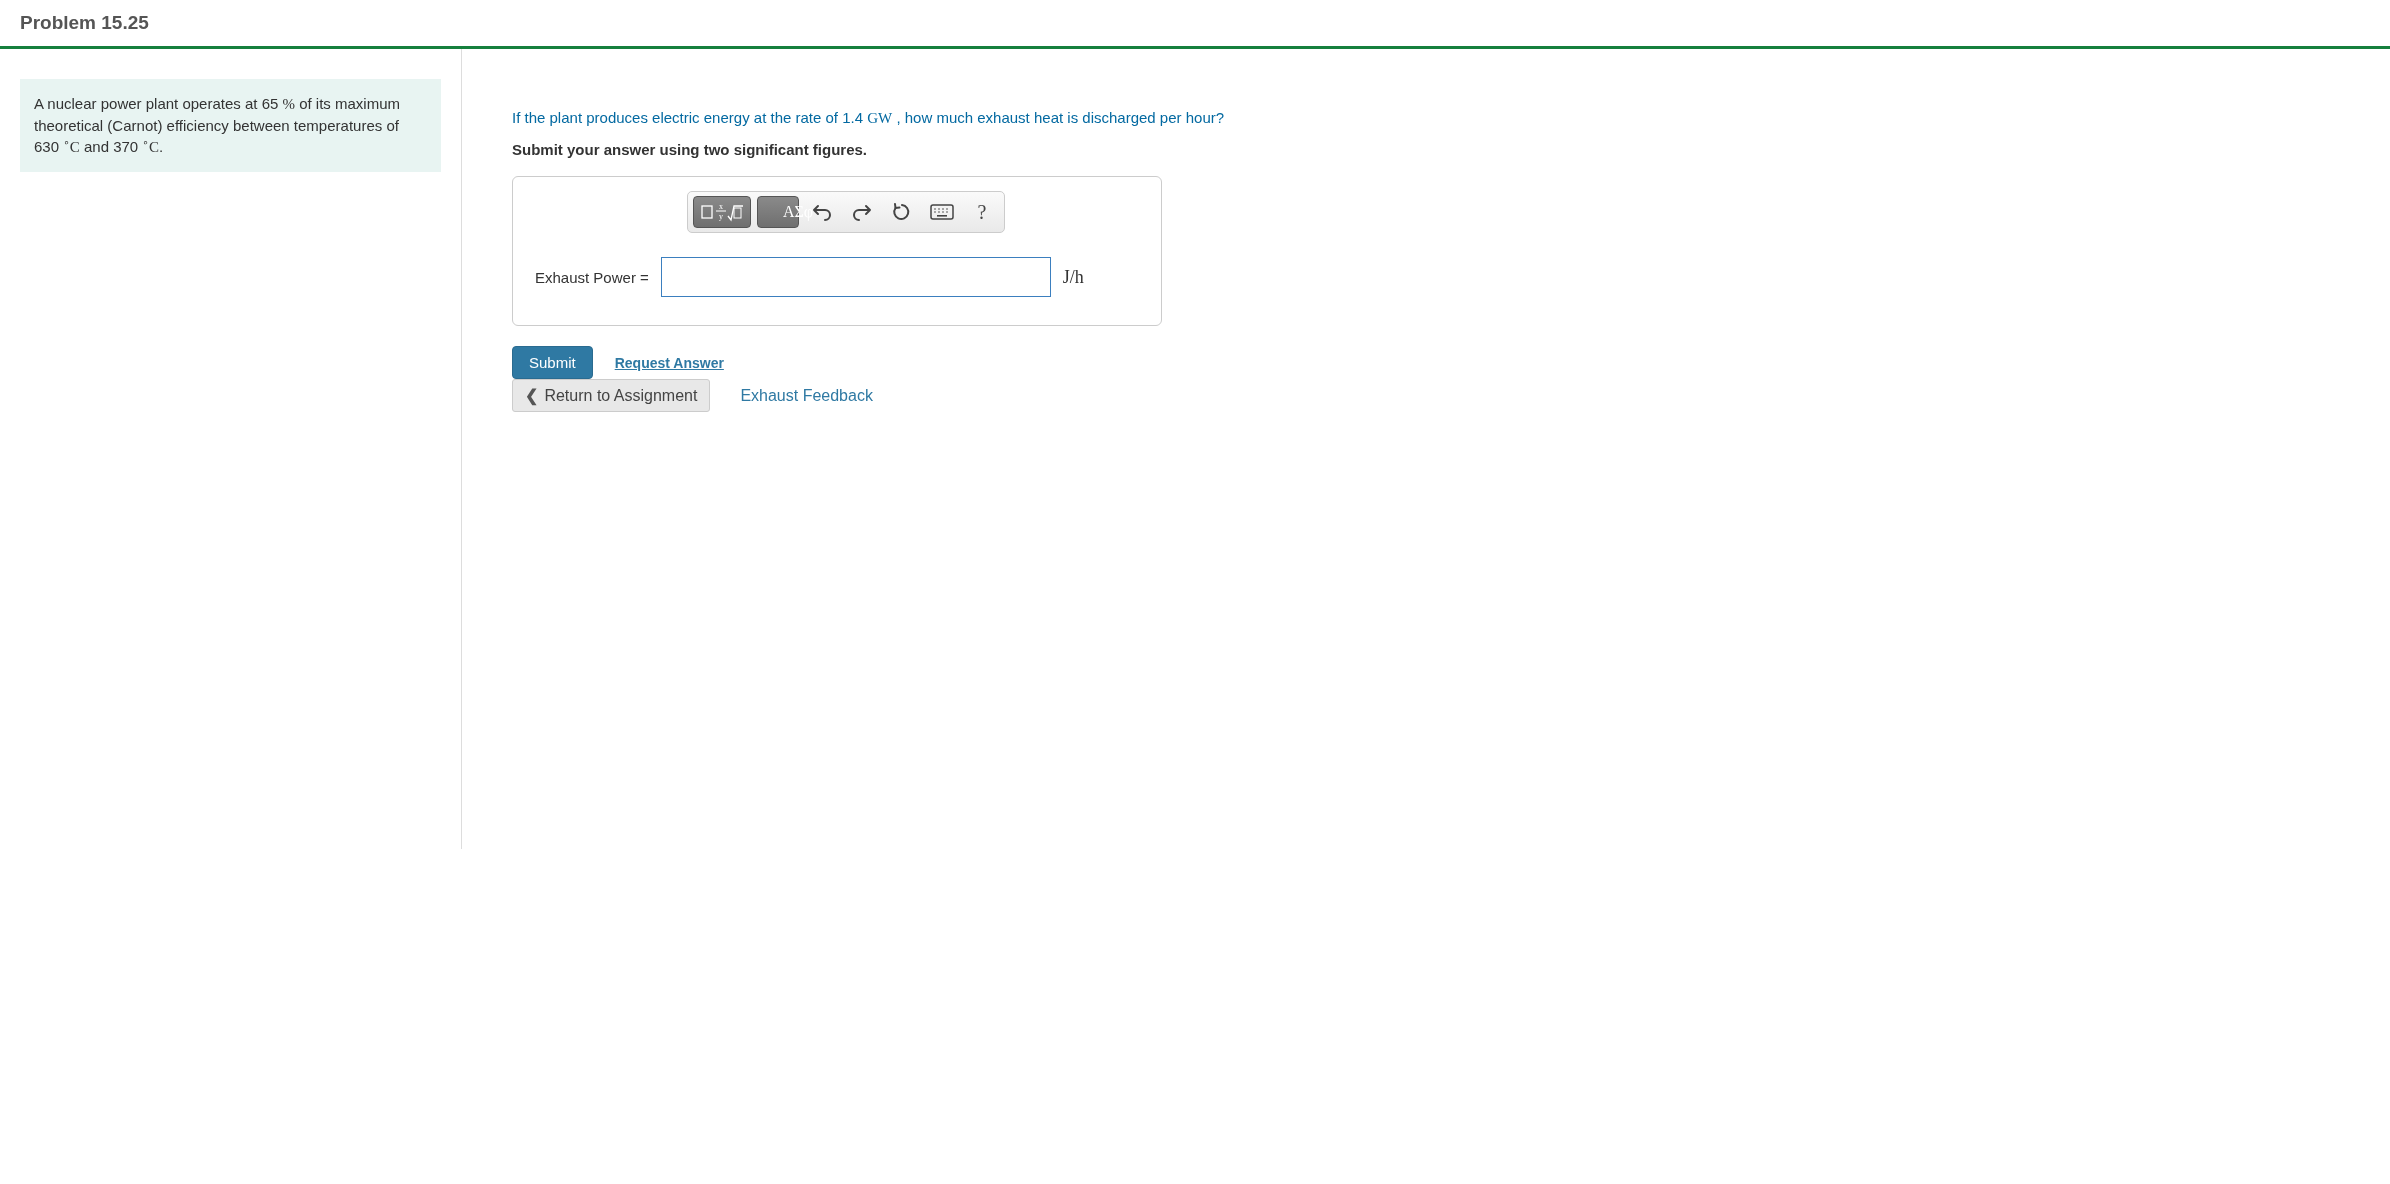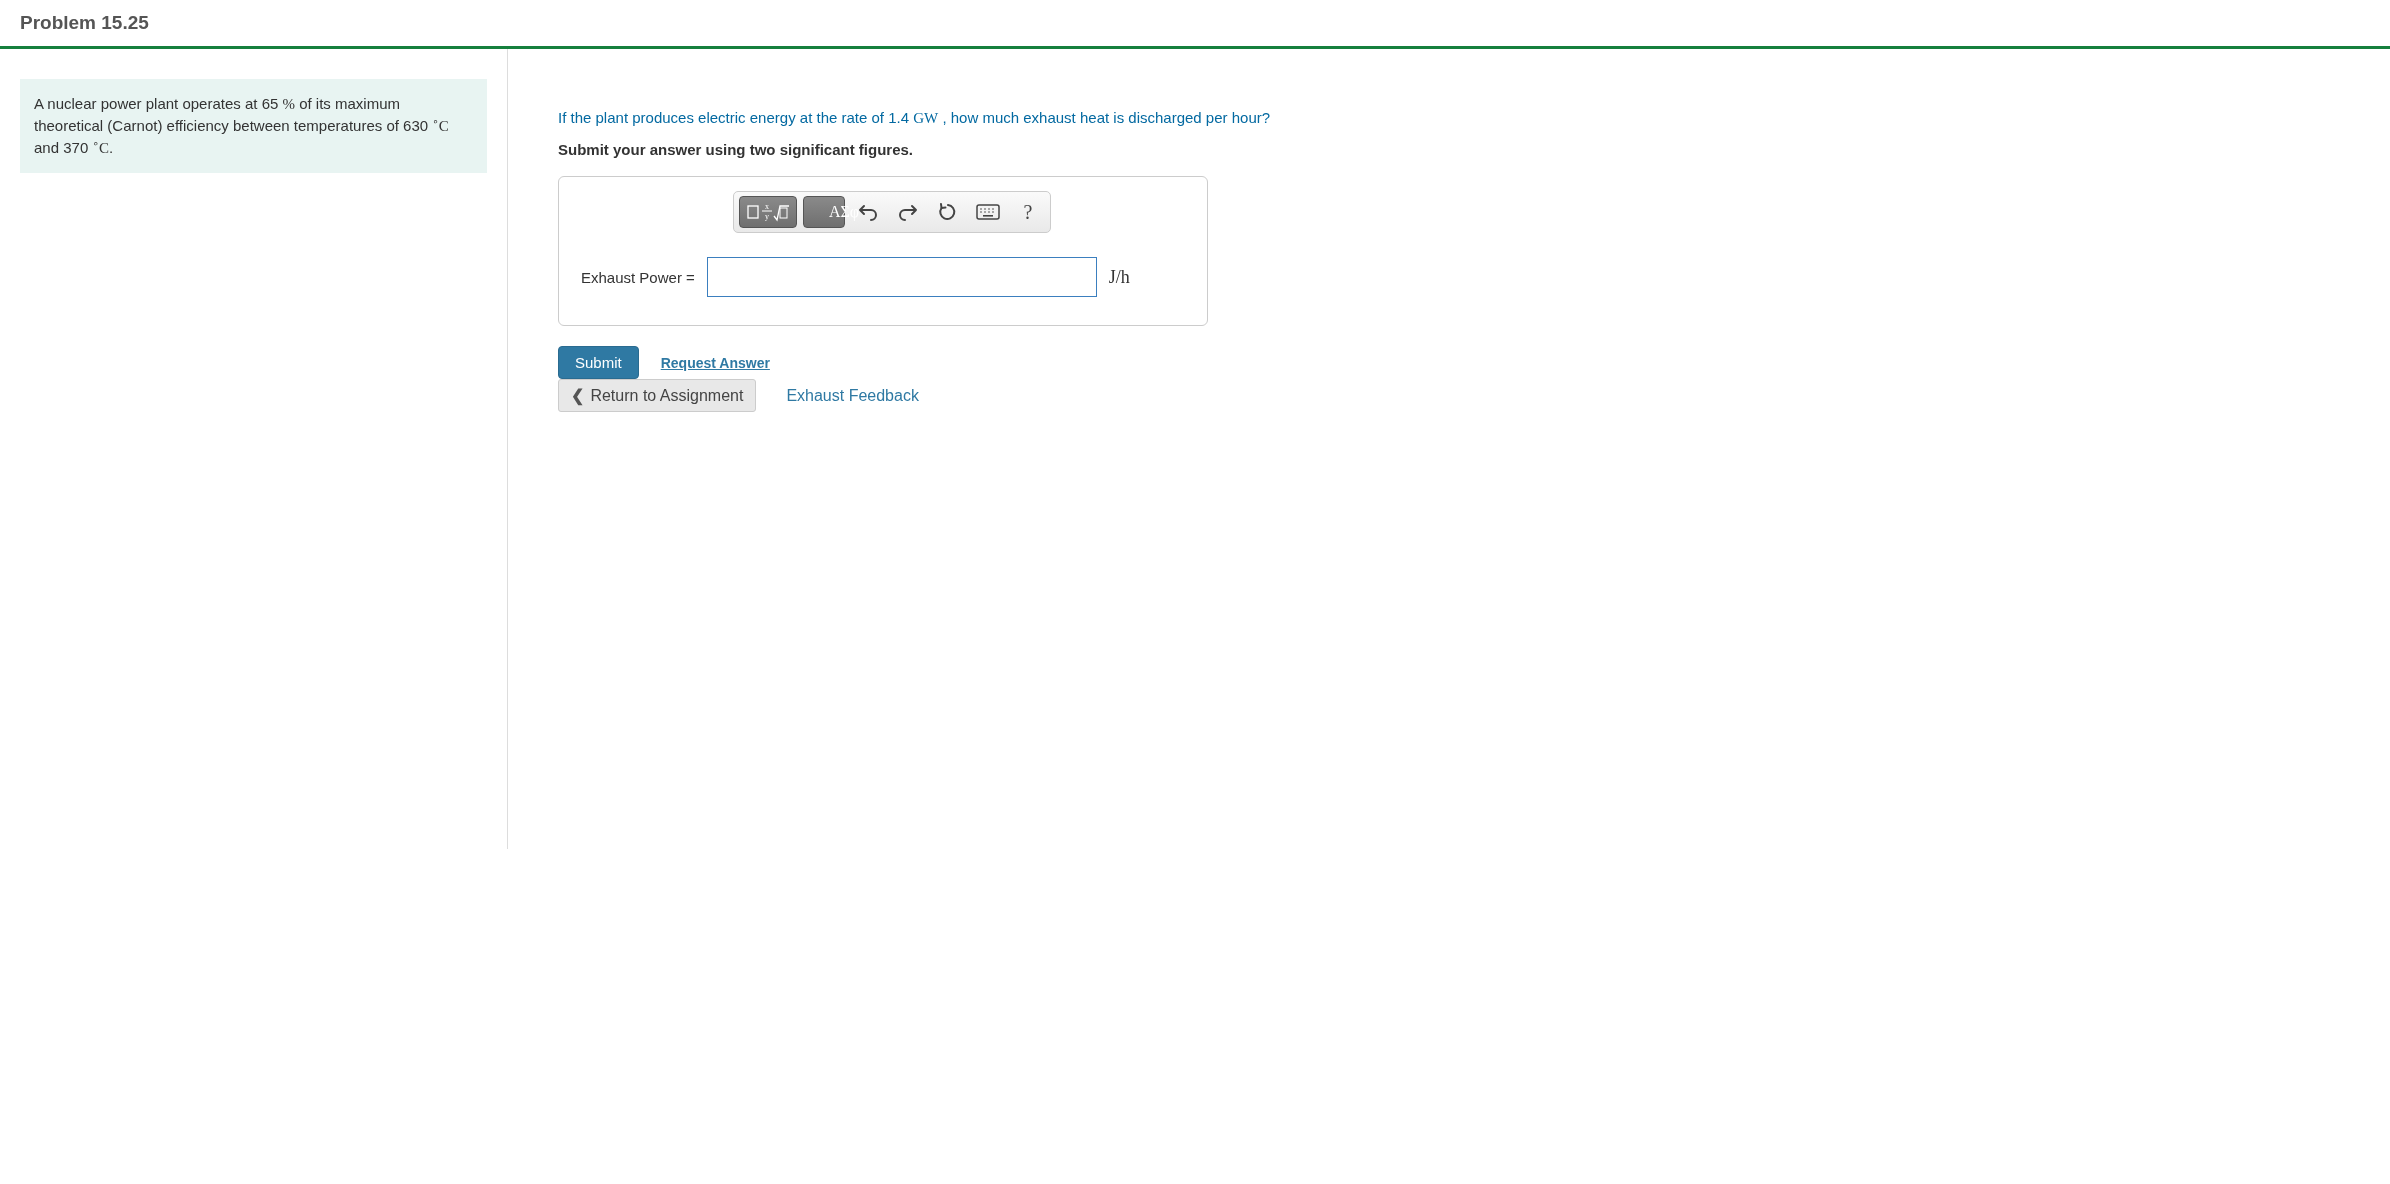--- a/index.html
+++ b/index.html
@@ -16,21 +16,21 @@
 .header h1 {
   font-size: 19px;
   font-weight: bold;
   color: #555;
 }
 .content {
   display: flex;
   min-height: 800px;
 }
 .left-panel {
-  width: 508px;
+  width: 462px;
   padding: 30px 20px 20px 20px;
   border-right: 1px solid #ddd;
   flex-shrink: 0;
 }
 .problem-statement {
   background: #e8f4f2;
   padding: 14px 14px;
   font-size: 15px;
   line-height: 1.4;
   color: #333;

